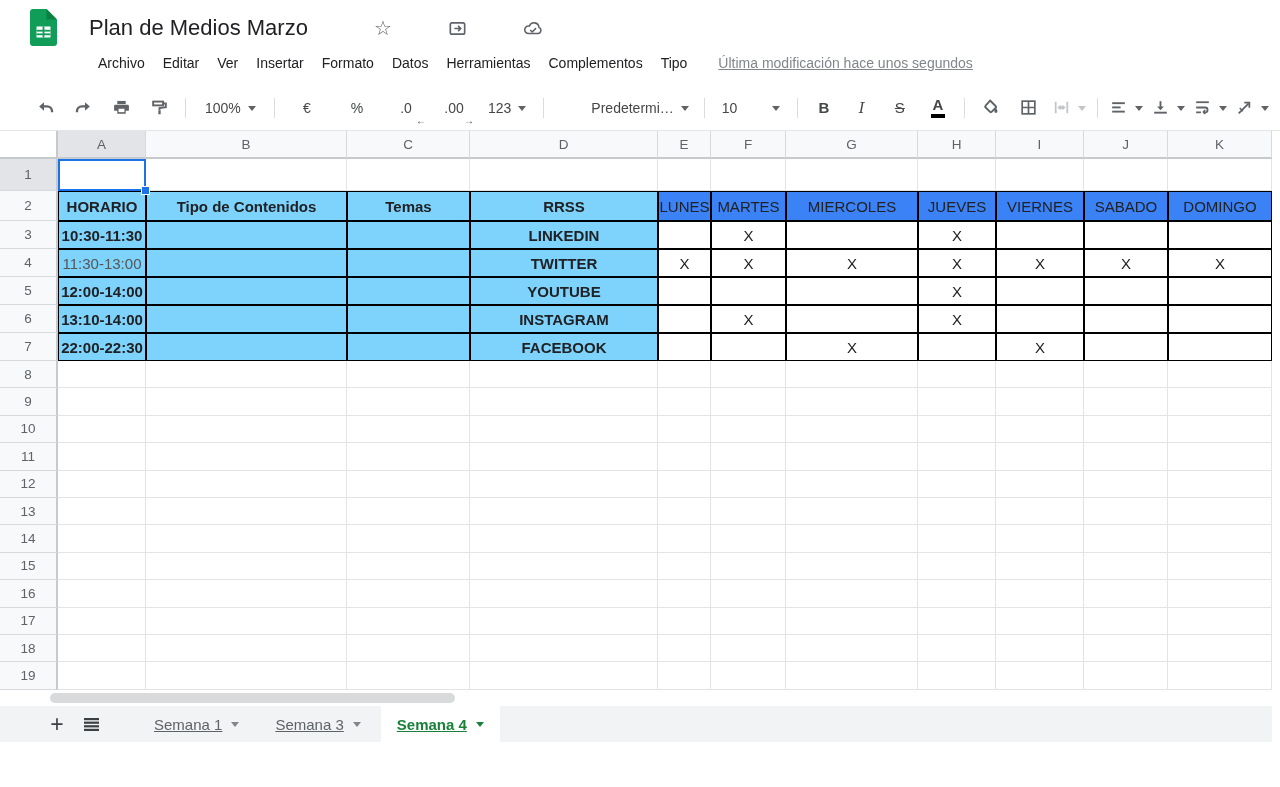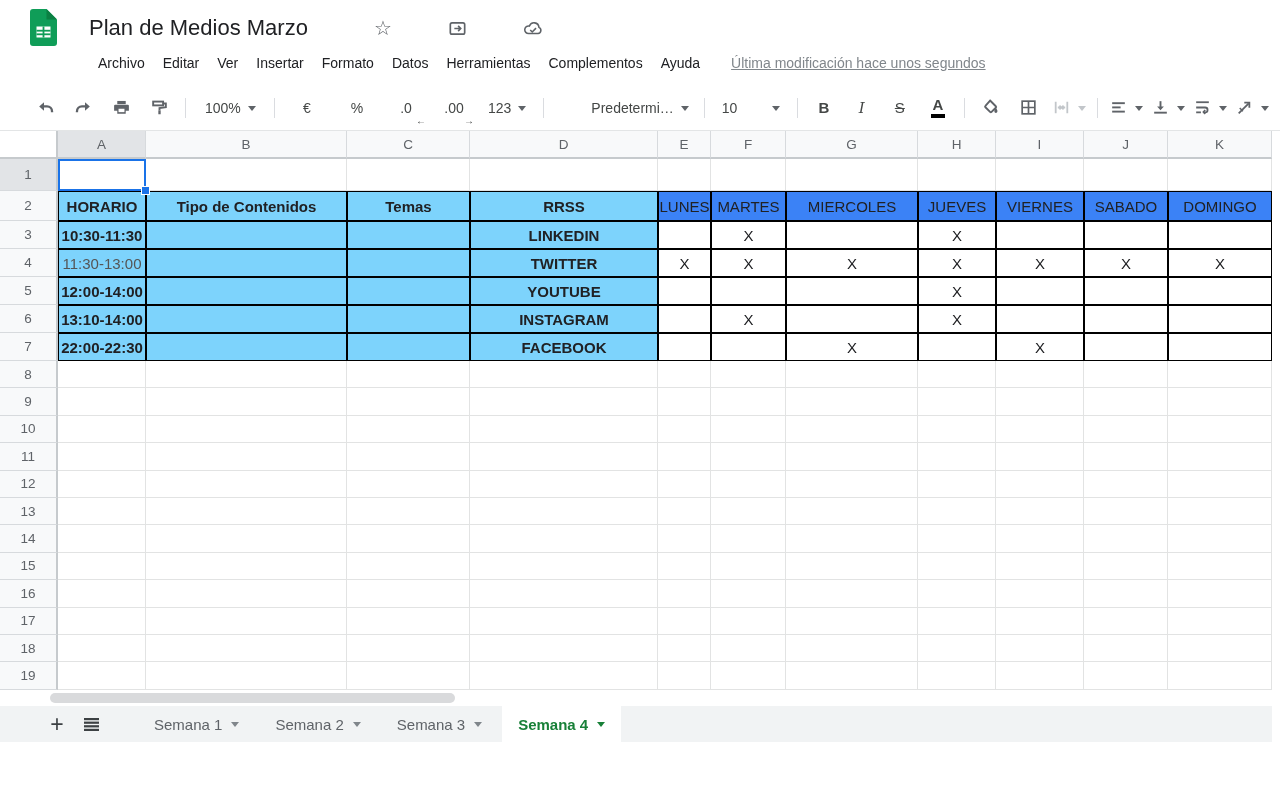--- a/index.html
+++ b/index.html
@@ -63,21 +63,21 @@
   .muted{color:#555;}
   .sel{position:absolute;border:2px solid #1a73e8;pointer-events:none;box-sizing:border-box;}
   .handle{position:absolute;width:9px;height:9px;background:#1a73e8;border:1px solid #fff;box-sizing:border-box;}
 
   
   .scrollstrip{height:16px;display:flex;align-items:center;}
   .hthumb{margin-left:50px;width:405px;height:10px;border-radius:5px;background:#d9dadc;cursor:pointer;}
   .tabbar{height:36px;background:#f1f3f4;display:flex;align-items:stretch;padding-left:40px;box-sizing:border-box;width:1272px;}
   .tab-tool{width:34px;display:flex;align-items:center;justify-content:center;color:#3c4043;cursor:pointer;}
   .plus{font-size:23px;color:#3c4043;line-height:1;}
-  .tab{display:flex;align-items:center;padding:12px 16px;font-size:15px;color:#5f6368;cursor:pointer;margin-left:4px;}
+  .tab{display:flex;align-items:center;padding:12px 16px;font-size:15px;color:#5f6368;cursor:pointer;margin-left:4px;text-decoration:underline;}
   .tab .caret{border-top-color:#80868b;margin-top:4px;margin-left:9px;}
   .tab.active{background:#fff;color:#188038;font-weight:bold;}
   .tab.active .caret{border-top-color:#188038;}
   .tabbar .spacer{width:26px;}
   svg{display:block;}
 </style>
 </head>
 <body>
 
 <div class="app">
@@ -113,21 +113,21 @@
       <nav class="menu-row">
         <span id="menu-items" style="display:flex">
             <span class="menu-item">Archivo</span>
             <span class="menu-item">Editar</span>
             <span class="menu-item">Ver</span>
             <span class="menu-item">Insertar</span>
             <span class="menu-item">Formato</span>
             <span class="menu-item">Datos</span>
             <span class="menu-item">Herramientas</span>
             <span class="menu-item">Complementos</span>
-            <span class="menu-item">Ayuda</span>
+            <span class="menu-item">Tipo</span>
           </span>
         <a class="last-edit">Última modificación hace unos segundos</a>
       </nav>
     </div>
   </div>
 
   <div class="toolbar">
     <div class="tb-btn">
       <svg width="19" height="19" viewBox="0 0 18 18">
         <path d="M7.6 4 3 8l4.6 4z" fill="#5f6368"></path>
@@ -513,24 +513,20 @@
           <rect x="0" y="10.8" width="15" height="2.2"></rect>
       </svg>
     </div>
     <div class="spacer"></div>
     <span id="sheet-tabs" style="display:flex;align-items:stretch">
         <div class="tab">
           <span>Semana 1</span>
           <span class="caret"></span>
         </div>
         <div class="tab">
-          <span>Semana 2</span>
-          <span class="caret"></span>
-        </div>
-        <div class="tab">
           <span>Semana 3</span>
           <span class="caret"></span>
         </div>
         <div class="tab active">
           <span>Semana 4</span>
           <span class="caret"></span>
         </div>
       </span>
   </div>
 

